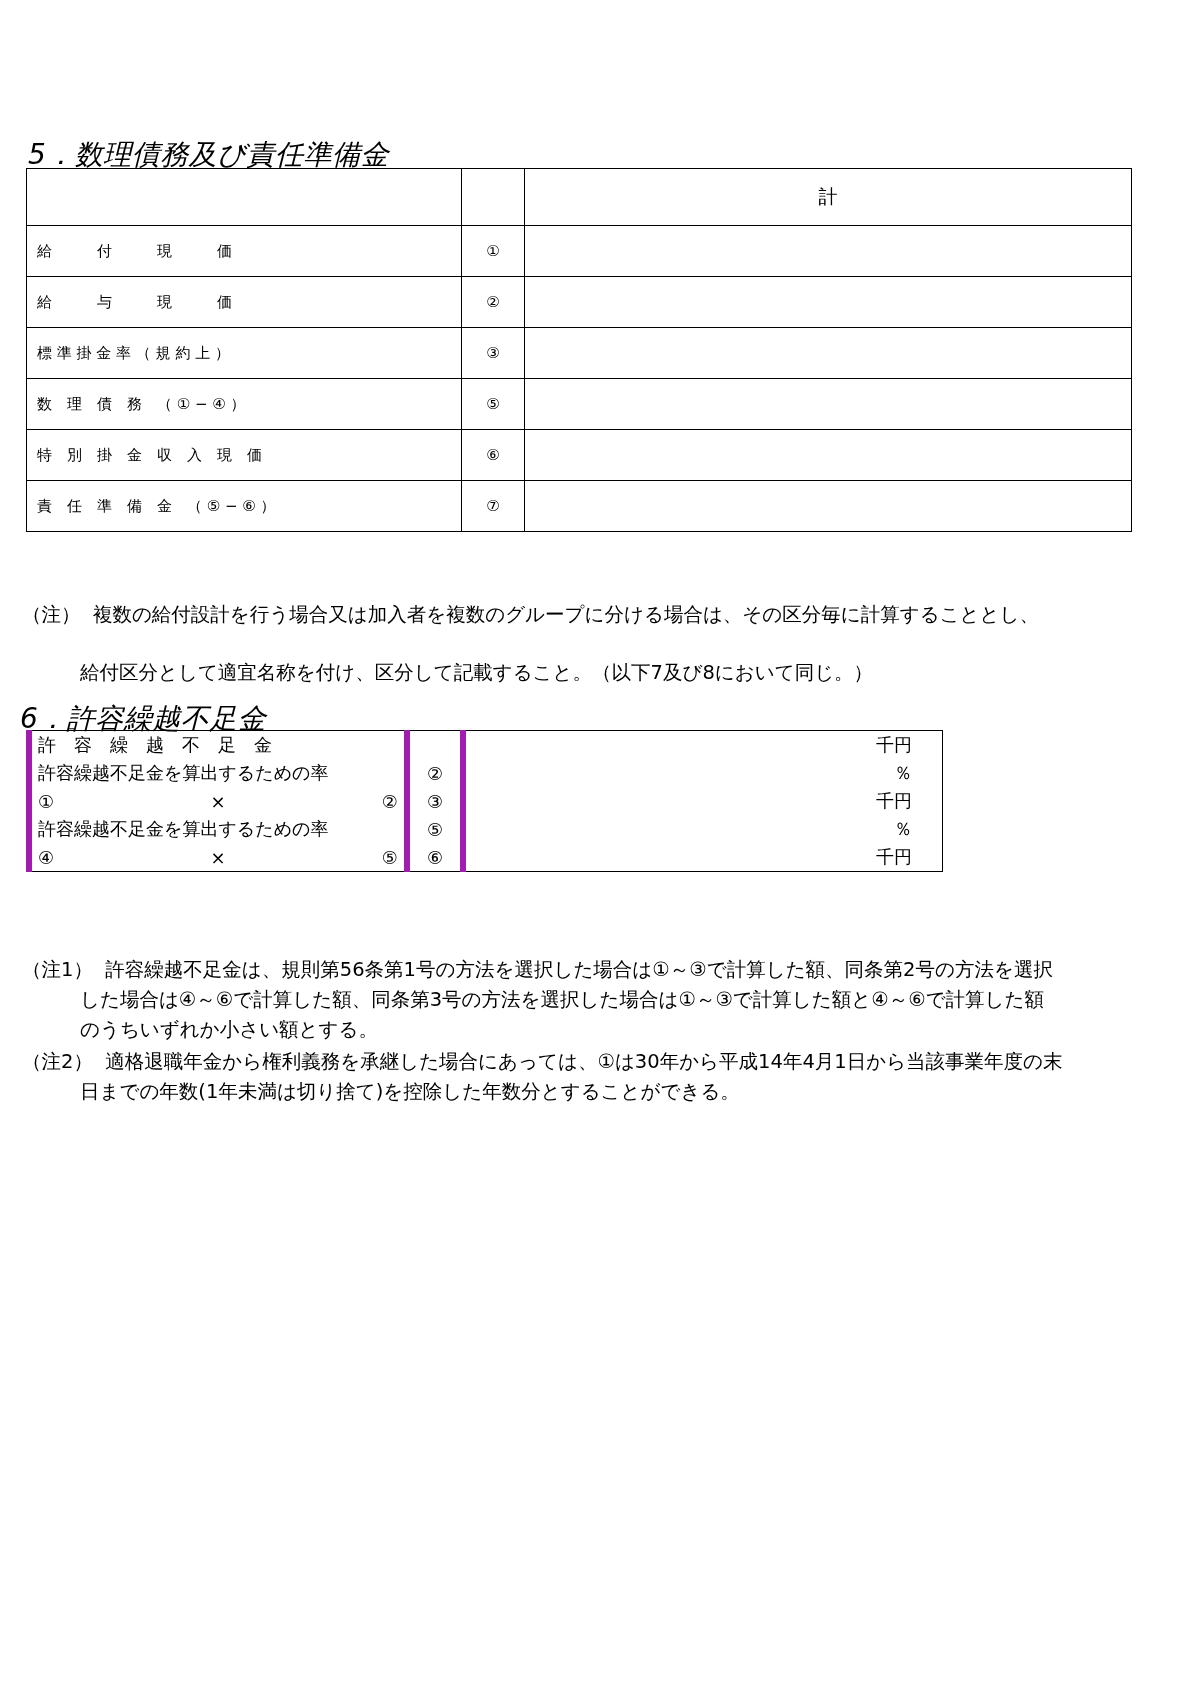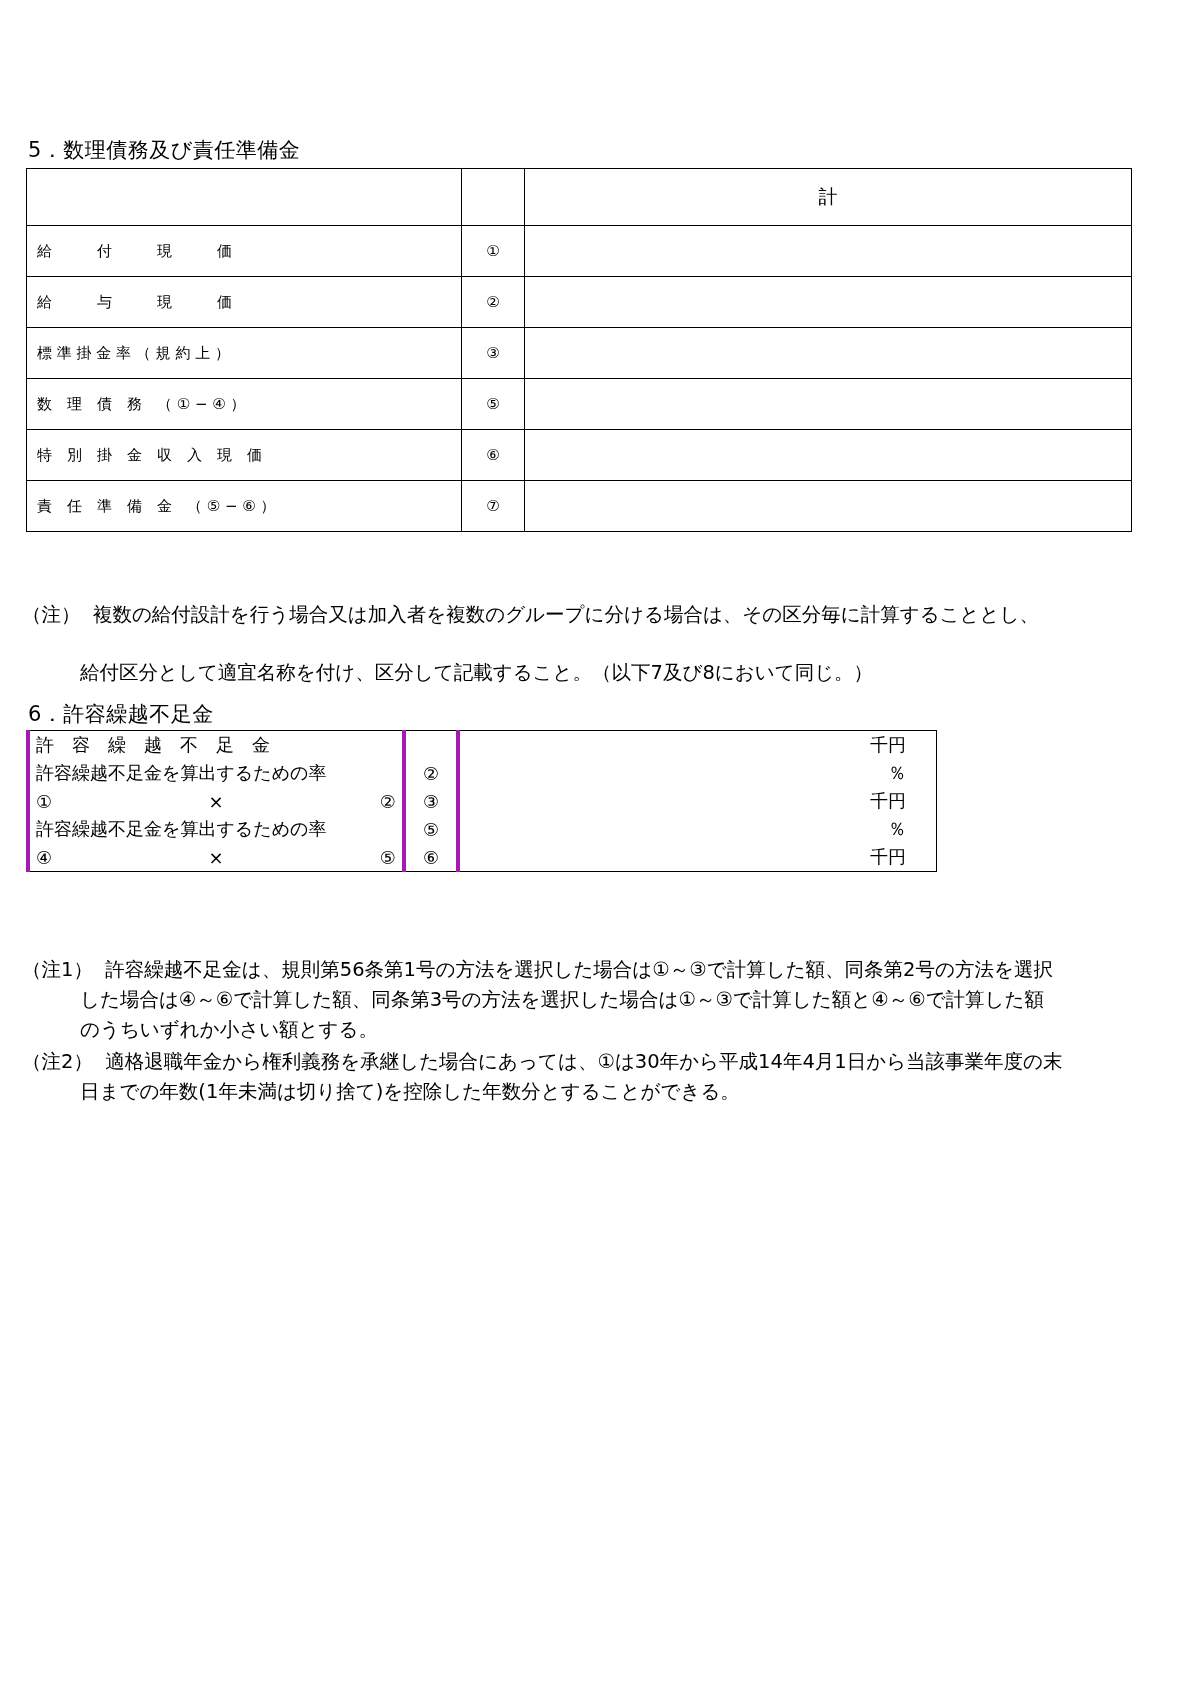--- a/index.html
+++ b/index.html
@@ -20,27 +20,28 @@
     left: 0;
     top: 0;
     width: 1181px;
     height: 1695px;
     padding: 0;
   }
 
   
   .section-title {
     position: absolute;
-    font-size: 21px;
+    font-size: 28px;
     letter-spacing: 0.5px;
     white-space: nowrap;
     font-family: "DejaVu Sans", "Liberation Sans", sans-serif;
+    font-style: italic;
   }
   #sec5-title { left: 28px; top: 136px; }
-  #sec6-title { left: 28px; top: 700px; }
+  #sec6-title { left: 20px; top: 700px; }
 
   
   .tbl5 {
     position: absolute;
     left: 26px;
     top: 168px;
     width: 1044px;
     border-collapse: collapse;
     table-layout: fixed;
   }
@@ -81,21 +82,21 @@
   
   .tbl6 {
     position: absolute;
     left: 26px;
     top: 730px;
     width: 854px;
     border-collapse: collapse;
     table-layout: fixed;
   }
   .tbl6 td {
-    border-left: 4px solid #a21caf;
+    border-left: 6px solid #a21caf;
     border-right: 1px solid #000000;
     border-top: none;
     border-bottom: none;
     height: 28px;
     padding: 0 6px;
     font-size: 18px;
     font-family: "DejaVu Sans", "Liberation Sans", sans-serif;
     vertical-align: middle;
     white-space: nowrap;
   }

